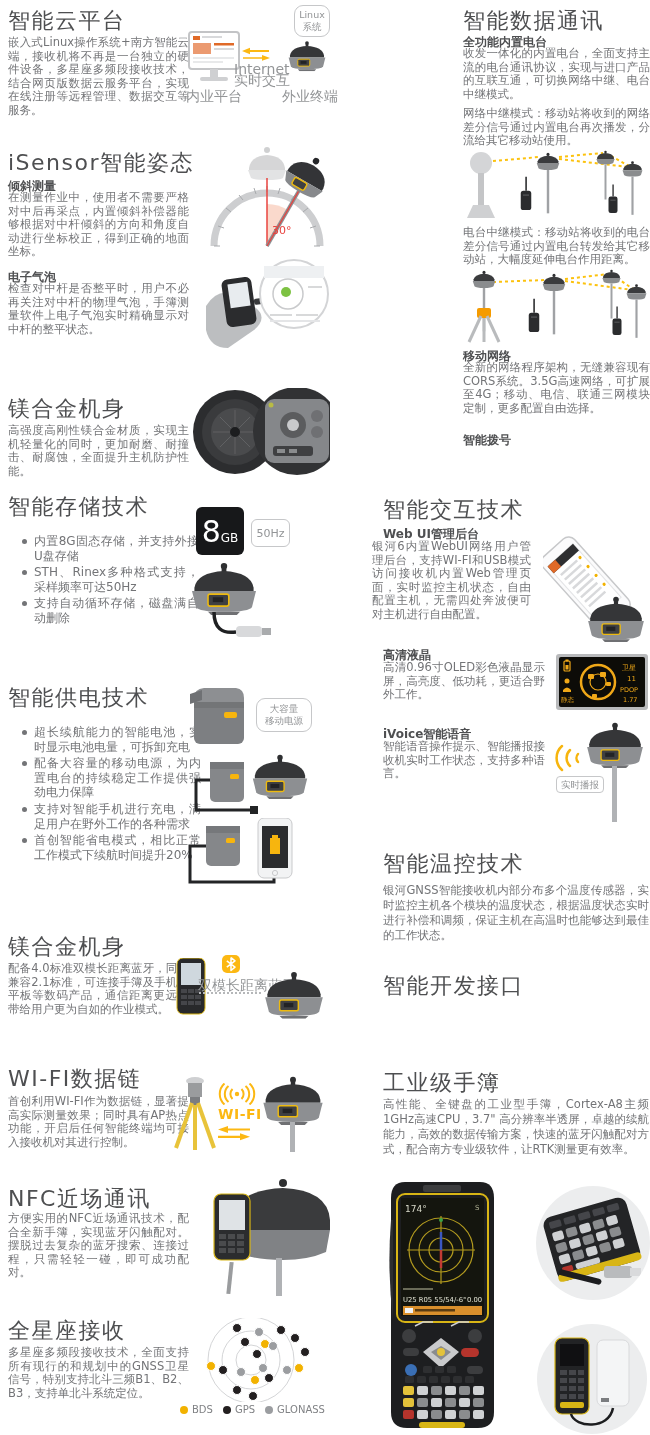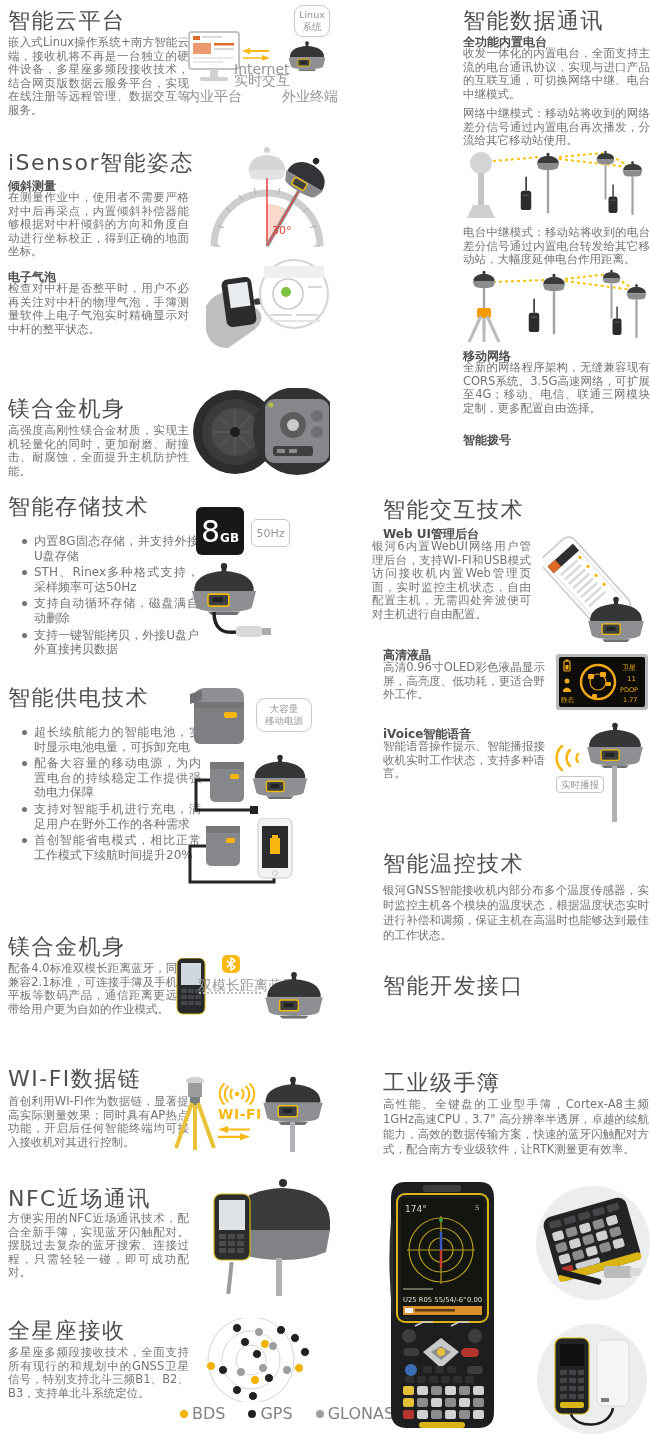--- a/index.html
+++ b/index.html
@@ -11,25 +11,25 @@
   .wide{line-height:15px;}
   .bullets{position:absolute;margin:13px;padding:0;list-style:none;font-size:12px;line-height:14.6px;color:#737477;}
   .bullets li{position:relative;padding-left:13px;margin-bottom:2px;text-align:justify;}
   .bullets .dot{position:absolute;left:1px;top:5px;width:5px;height:5px;border-radius:50%;background:#737477;}
   .lbl{position:absolute;font-size:14px;color:#939597;text-align:center;white-space:nowrap;}
   .badge{position:absolute;border:1px solid #c6c7c9;border-radius:9px;color:#939597;font-size:9.5px;
          line-height:12px;text-align:center;background:#fff;display:flex;flex-direction:column;justify-content:center;}
   .abs{position:absolute;}
   .gb{position:absolute;background:#17181a;border-radius:6px;color:#fff;display:flex;align-items:center;justify-content:center;}
   .gb b{font-size:30px;font-weight:400;}
-  .gb i{font-style:normal;font-size:12px;margin-top:13px;font-weight:bold;}
+  .gb i{font-style:normal;font-size:12px;margin-top:13px;}
   .hz{position:absolute;border:1px solid #c6c7c9;border-radius:6px;color:#939597;font-size:11px;
       display:flex;align-items:center;justify-content:center;background:#fff;}
   .wifi-word{position:absolute;font-size:14px;font-weight:bold;color:#fcb813;letter-spacing:.5px;}
-  .legend{position:absolute;display:flex;gap:23px;align-items:center;font-size:16px;color:#808285;}
+  .legend{position:absolute;display:flex;gap:10px;align-items:center;font-size:10px;color:#808285;}
   .legend .li{display:flex;align-items:center;gap:4px;}
   .legend .sw{width:8px;height:8px;border-radius:50%;display:inline-block;}
   .circle-photo{position:absolute;border-radius:50%;background:#ecedee;overflow:hidden;}
   svg{display:block;}
 </style>
 </head>
 <body>
 
 <div class="page">
 
@@ -173,21 +173,20 @@
   <rect x="84" y="61" width="8" height="4" fill="#8a8c8e"></rect>
       <rect x="96" y="61" width="8" height="4" fill="#8a8c8e"></rect>
   <circle cx="78" cy="17" r="2.5" fill="#b9bb44"></circle>
 </svg>
 
 <h2 class="h" style="left:8px;top:492px">智能存储技术</h2>
 <ul class="bullets" style="left:8px;top:521px;width:178px">
   <li><span class="dot"></span><span>内置8G固态存储，并支持外接U盘存储</span></li>
   <li><span class="dot"></span><span>STH、Rinex多种格式支持，采样频率可达50Hz</span></li>
   <li><span class="dot"></span><span>支持自动循环存储，磁盘满自动删除</span></li>
-  <li><span class="dot"></span><span>支持一键智能拷贝，外接U盘户外直接拷贝数据</span></li>
 </ul>
 <div class="gb" style="left:196px;top:507px;width:48px;height:48px">
   <b>8</b>
       <i>GB</i>
 </div>
 <div class="hz" style="left:251px;top:519px;width:37px;height:26px">50Hz</div>
 <svg class="abs" style="left:184px;top:562px" width="112" height="82" viewBox="0 0 112 82">
   <use href="#sym-recv" x="0" y="0" width="80" height="53"></use>
   <path d="M30 50 C30 66 38 72 52 70" fill="none" stroke="#1f2022" stroke-width="3.5"></path>
   <rect x="52" y="64" width="26" height="11" rx="4" fill="#d8d9db"></rect>

